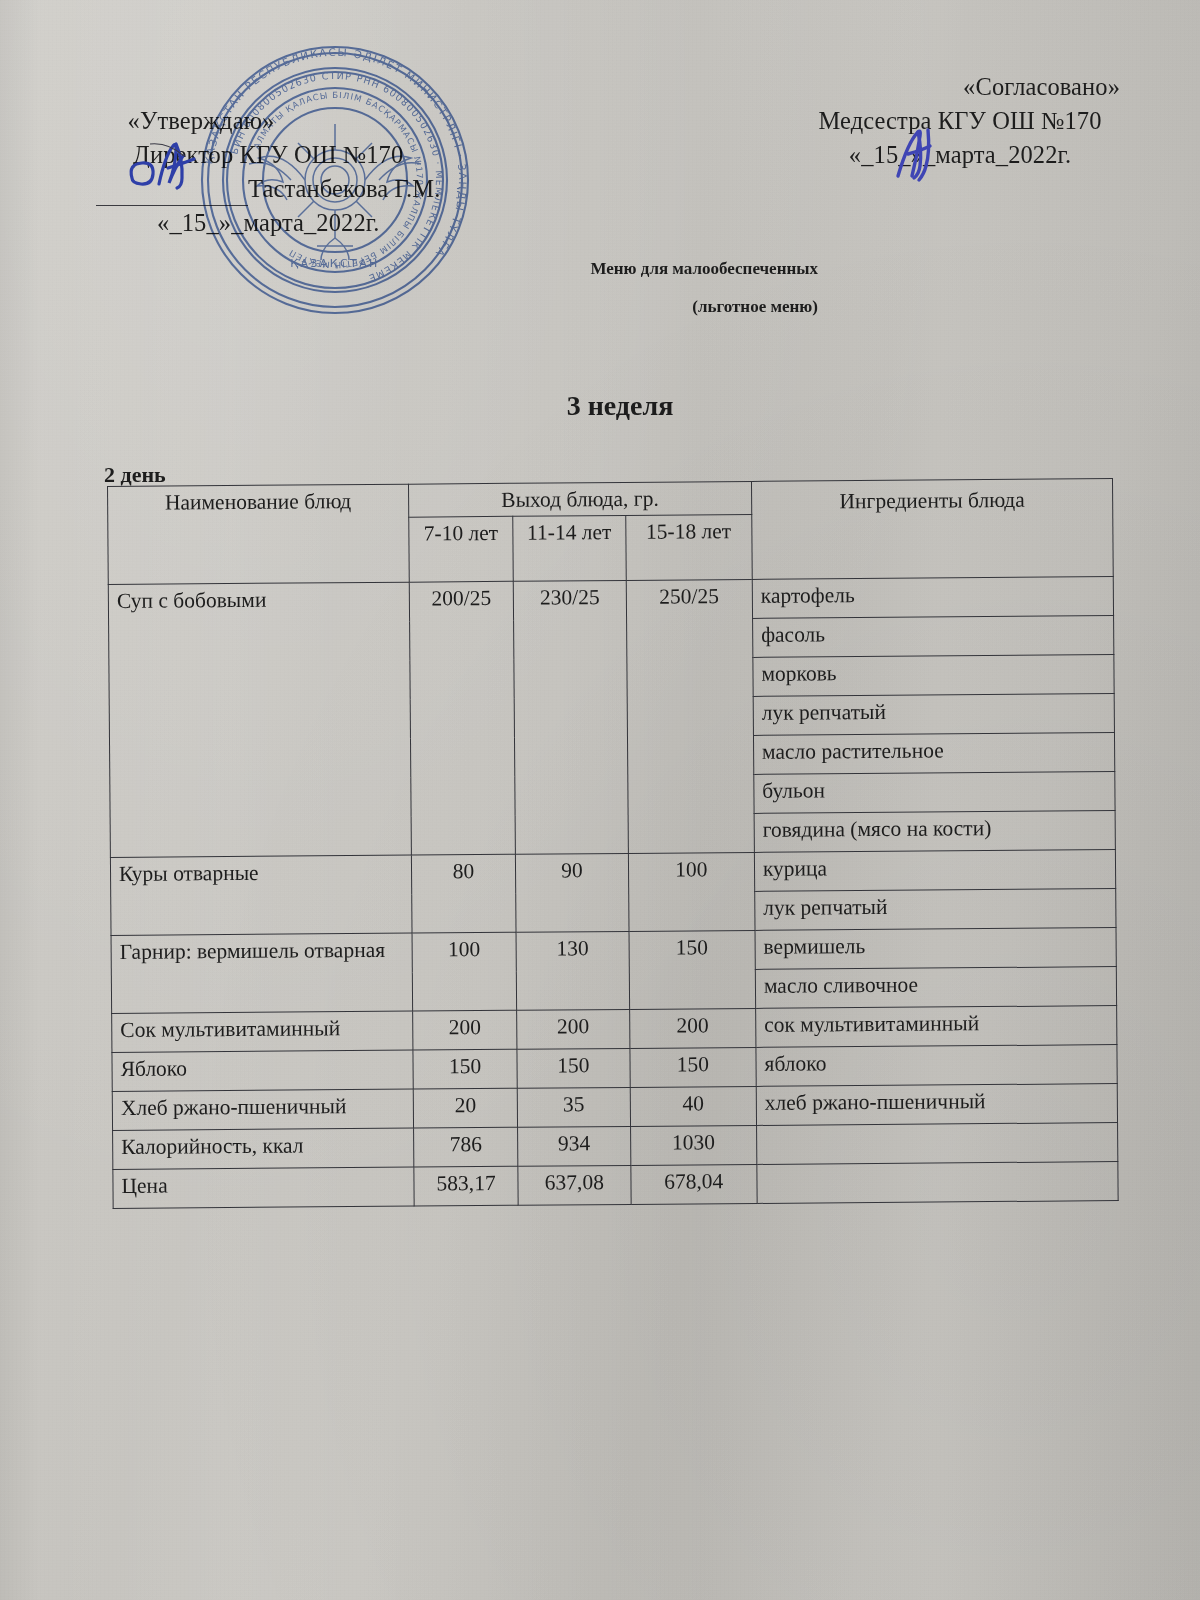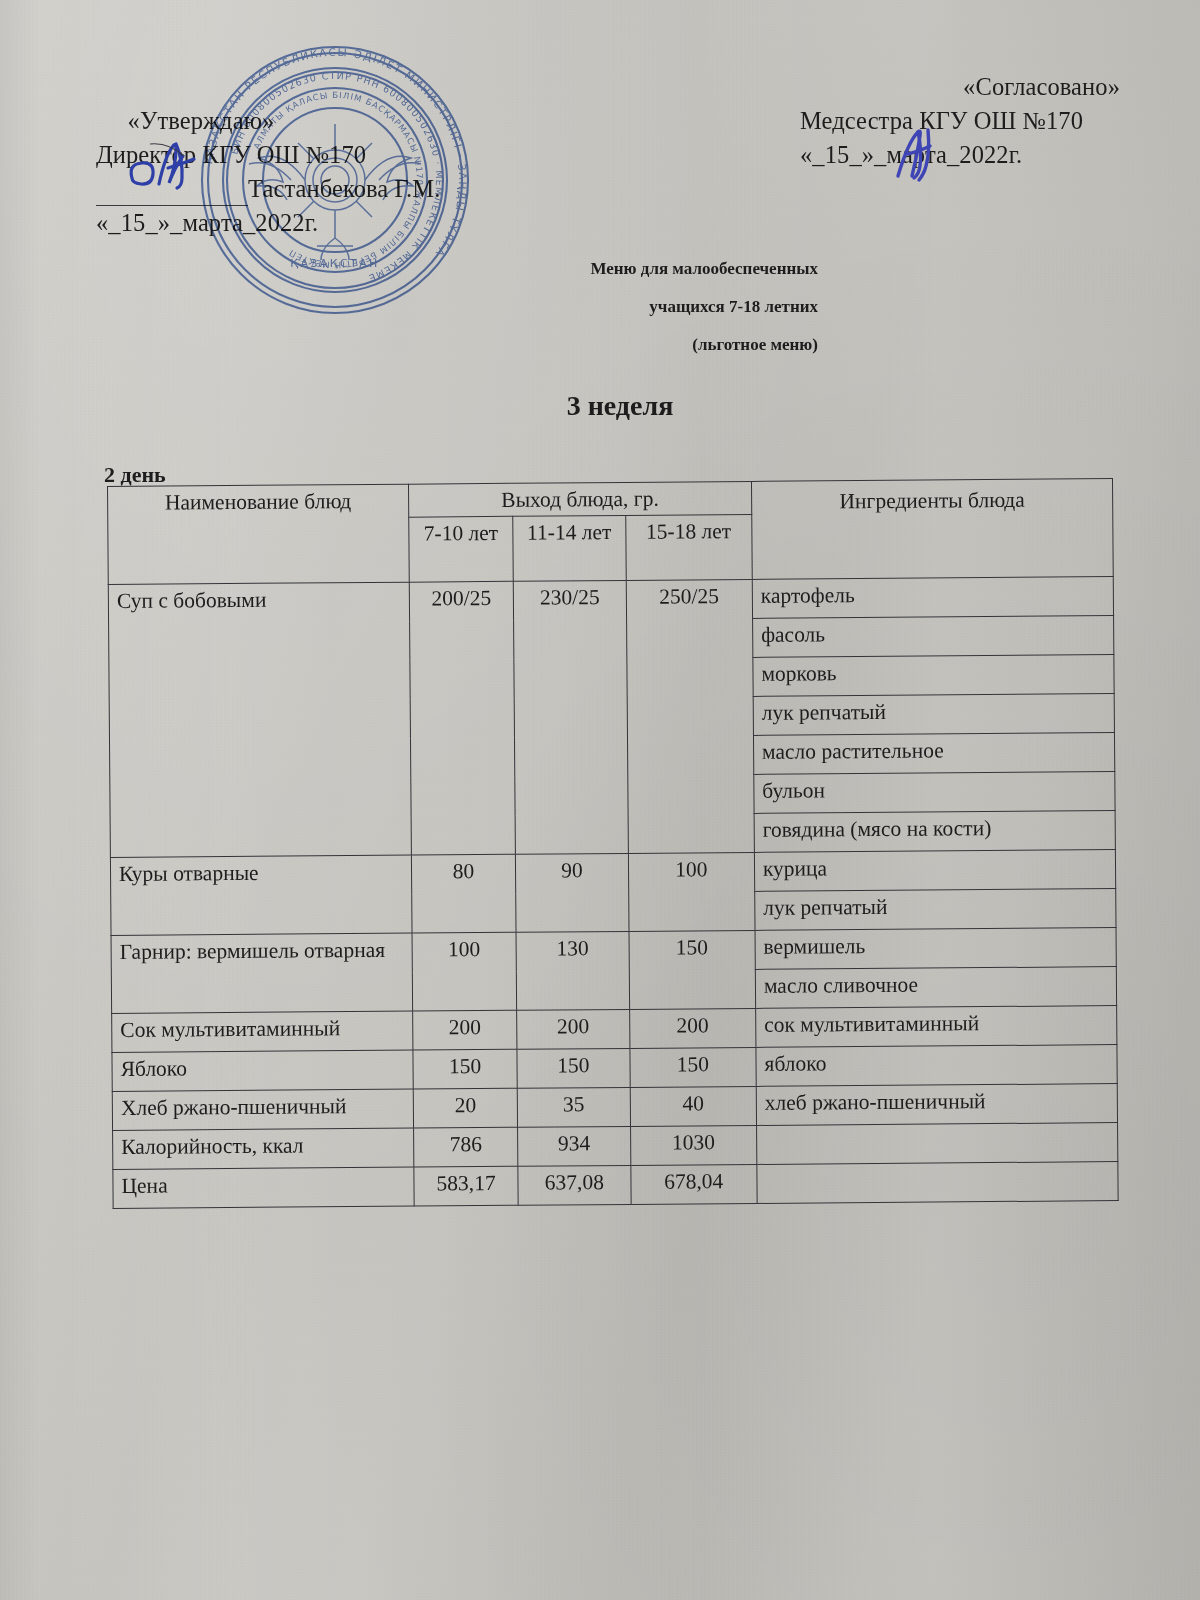--- a/index.html
+++ b/index.html
@@ -65,21 +65,21 @@
     position: absolute;
     z-index: 4;
     font-size: 24.5px;
     line-height: 34px;
     white-space: nowrap;
     letter-spacing: .1px;
   }
   #hdr-left  { left: 96px;  top: 104px; }
   #hdr-right { left: 800px; top: 70px;  }
 
-  .hdr .ln { display: block; }
+  .hdr .ln { display: block; text-align: center; }
   .hdr .center { text-align: center; }
   .sigline {
     display: inline-block;
     border-bottom: 1.6px solid #3b3b40;
     vertical-align: bottom;
   }
   #hdr-left  .sigline { width: 152px; height: 26px; }
   #hdr-right .sigline { width: 128px; height: 26px; }
 
   
@@ -259,21 +259,20 @@
     <g fill="none" stroke="#3f45b4" stroke-width="3.4" stroke-linecap="round">
       <path d="M14,52 q10,-34 20,-44 q3,-3 2,4 q-3,20 -8,40"></path>
       <path d="M34,8 q4,18 2,34 q-1,8 -6,12"></path>
       <path d="M24,30 q14,-4 22,-8"></path>
       <path d="M44,6 q2,22 -2,36 q-2,8 -7,14"></path>
     </g>
   </svg>
 
   <div id="title">
     <div>Меню для малообеспеченных</div>
-    <div>учащихся 7-18 летних</div>
     <div>(льготное меню)</div>
   </div>
 
   <div id="week">3 неделя</div>
 
   <div id="day-label">2 день</div>
 
   <div id="table-wrap">
     <table class="menu">
       <colgroup>

